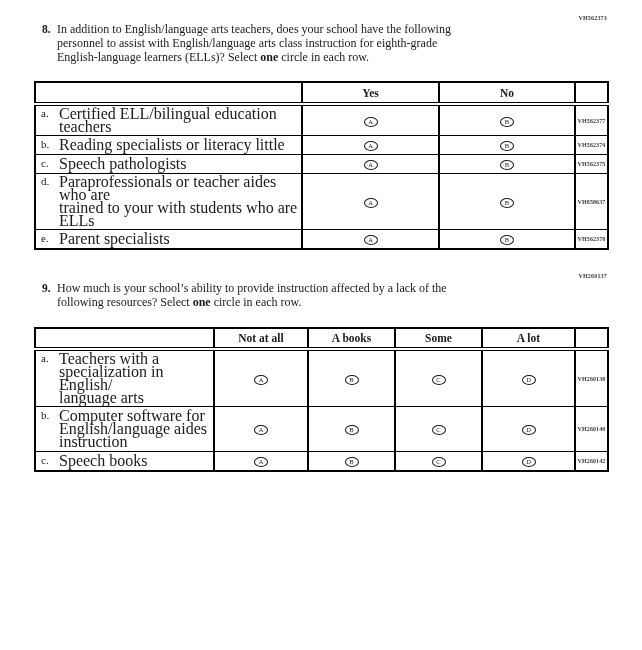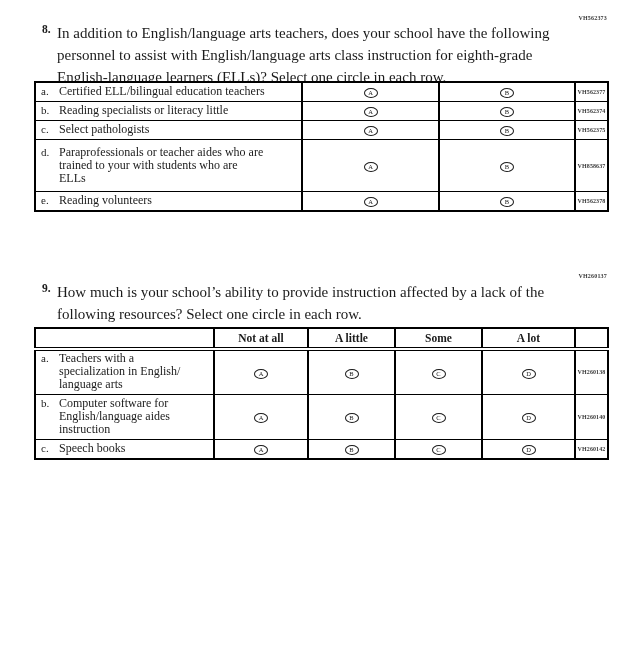--- a/index.html
+++ b/index.html
@@ -21,26 +21,26 @@
     width: 540px;
   }
   .q-num {
     font-weight: bold;
     font-size: 11.5px;
     line-height: 14px;
     width: 15px;
     flex: none;
   }
   .q-text {
-    font-size: 15px;
-    line-height: 22px;
+    font-size: 12px;
+    line-height: 14px;
     white-space: pre-line;
     flex: 1;
   }
-  .q-text b { font-weight: normal; }
+  .q-text b { font-weight: bold; }
 
   .vh-code {
     position: absolute;
     right: 35px;
     font-size: 6px;
     font-weight: bold;
     color: #3a3a3a;
     letter-spacing: 0.2px;
   }
 
@@ -79,21 +79,21 @@
   .label-flex { display: flex; align-items: flex-start; padding: 1px 2px 2px 0; }
   .row-letter {
     flex: none;
     width: 18px;
     padding-left: 5px;
     font-size: 11px;
     line-height: 13px;
   }
   .row-label {
     flex: 1;
-    font-size: 12px;
+    font-size: 16px;
     line-height: 13px;
     white-space: pre-line;
   }
 
   
   .bubble {
     display: inline-block;
     width: 12px; height: 8px;
     border: 1px solid #1b1b1b;
     border-radius: 50%;
@@ -143,20 +143,26 @@
   </div>
 
   <table class="survey" id="q8-table">
     <colgroup>
       <col style="width:267px">
         <col style="width:137px">
         <col style="width:136px">
         <col style="width:33px">
     </colgroup>
     <tbody>
+        <tr class="hdr">
+      <th></th>
+      <th>Yes</th>
+      <th>No</th>
+      <th></th>
+    </tr>
     <tr class="rA">
       <td>
             <div class="label-flex">
               <span class="row-letter">a.</span>
               <span class="row-label">Certified ELL/bilingual education teachers</span>
             </div>
           </td>
       <td class="opt-cell"><span class="bubble"><span class="bubble-letter">A</span></span></td>
       <td class="opt-cell"><span class="bubble"><span class="bubble-letter">B</span></span></td>
       <td class="code-cell">VH562377</td>
@@ -169,21 +175,21 @@
             </div>
           </td>
       <td class="opt-cell"><span class="bubble"><span class="bubble-letter">A</span></span></td>
       <td class="opt-cell"><span class="bubble"><span class="bubble-letter">B</span></span></td>
       <td class="code-cell">VH562374</td>
     </tr>
     <tr class="rC">
       <td>
             <div class="label-flex">
               <span class="row-letter">c.</span>
-              <span class="row-label">Select pathologists</span>
+              <span class="row-label">Speech pathologists</span>
             </div>
           </td>
       <td class="opt-cell"><span class="bubble"><span class="bubble-letter">A</span></span></td>
       <td class="opt-cell"><span class="bubble"><span class="bubble-letter">B</span></span></td>
       <td class="code-cell">VH562375</td>
     </tr>
     <tr class="rD">
       <td>
             <div class="label-flex">
               <span class="row-letter">d.</span>
@@ -193,21 +199,21 @@
             </div>
           </td>
       <td class="opt-cell"><span class="bubble"><span class="bubble-letter">A</span></span></td>
       <td class="opt-cell"><span class="bubble"><span class="bubble-letter">B</span></span></td>
       <td class="code-cell">VH858637</td>
     </tr>
     <tr class="rE">
       <td>
             <div class="label-flex">
               <span class="row-letter">e.</span>
-              <span class="row-label">Reading volunteers</span>
+              <span class="row-label">Parent specialists</span>
             </div>
           </td>
       <td class="opt-cell"><span class="bubble"><span class="bubble-letter">A</span></span></td>
       <td class="opt-cell"><span class="bubble"><span class="bubble-letter">B</span></span></td>
       <td class="code-cell">VH562378</td>
     </tr>
   </tbody>
     </table>
 
   <span class="vh-code" id="q9-code">VH260137</span>
@@ -224,21 +230,21 @@
         <col style="width:94px">
         <col style="width:87px">
         <col style="width:87px">
         <col style="width:93px">
         <col style="width:33px">
     </colgroup>
     <tbody>
         <tr class="hdr">
       <th></th>
       <th>Not at all</th>
-      <th>A little</th>
+      <th>A books</th>
       <th>Some</th>
       <th>A lot</th>
       <th></th>
     </tr>
     <tr class="rA">
       <td>
             <div class="label-flex">
               <span class="row-letter">a.</span>
               <span class="row-label">Teachers with a
 specialization in English/

